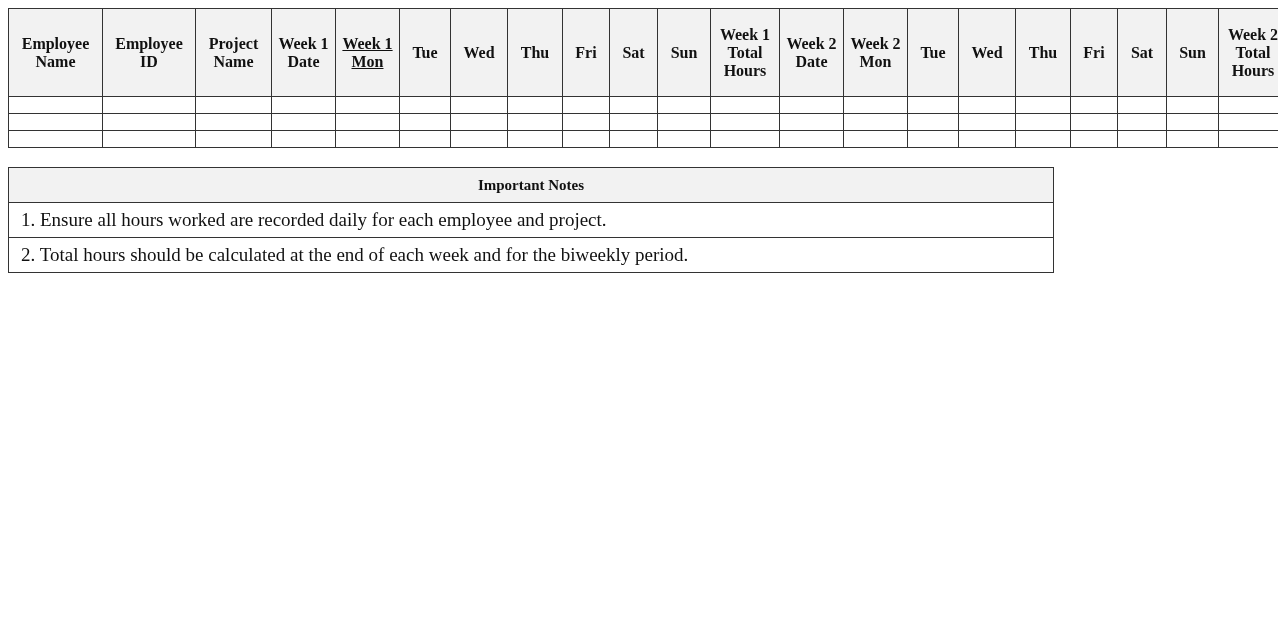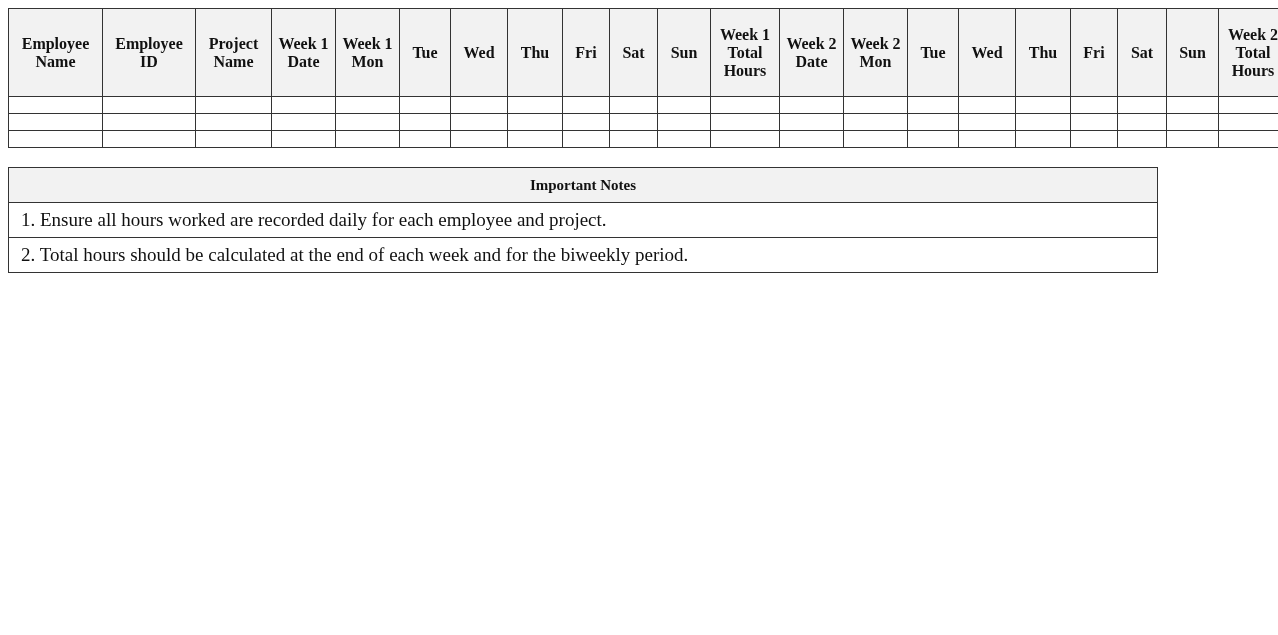--- a/index.html
+++ b/index.html
@@ -11,42 +11,42 @@
   .ts-wrap { position: absolute; left: 8px; top: 8px; }
   table { border-collapse: collapse; }
   .timesheet th, .timesheet td { border: 1px solid #333; }
   .timesheet th {
     background: #f2f2f2; font-weight: bold; font-size: 16px; line-height: 18px;
     text-align: center; vertical-align: middle; padding: 0 6px; height: 87px;
     white-space: normal;
   }
   .timesheet td { height: 16px; padding: 0; background: #fff; }
   .notes-wrap { position: absolute; left: 8px; top: 167px; }
-  .notes { width: 1150px; }
+  .notes { width: 1046px; }
   .notes th, .notes td { border: 1px solid #333; }
   .notes th {
     background: #f2f2f2; font-size: 15px; font-weight: bold; height: 34px;
     text-align: center; padding: 0;
   }
   .notes td {
     font-size: 19px; height: 34px; padding: 0 12px; text-align: left;
   }
 </style>
 </head>
 <body>
 
 <div class="ts-wrap">
   <table class="timesheet">
     <thead>
       <tr id="ts-head">
           <th style="width: 81px; min-width: 81px;">Employee Name</th>
           <th style="width: 80px; min-width: 80px;">Employee ID</th>
           <th style="width: 63px; min-width: 63px;">Project Name</th>
           <th style="width: 51px; min-width: 51px;">Week 1 Date</th>
-          <th style="width: 51px; min-width: 51px;">Week 1 Mon</th>
+          <th style="width: 51px; min-width: 51px; text-decoration: underline;">Week 1 Mon</th>
           <th style="width: 38px; min-width: 38px;">Tue</th>
           <th style="width: 44px; min-width: 44px;">Wed</th>
           <th style="width: 42px; min-width: 42px;">Thu</th>
           <th style="width: 34px; min-width: 34px;">Fri</th>
           <th style="width: 35px; min-width: 35px;">Sat</th>
           <th style="width: 40px; min-width: 40px;">Sun</th>
           <th style="width: 56px; min-width: 56px;">Week 1 Total Hours</th>
           <th style="width: 51px; min-width: 51px;">Week 2 Date</th>
           <th style="width: 51px; min-width: 51px;">Week 2 Mon</th>
           <th style="width: 38px; min-width: 38px;">Tue</th>

